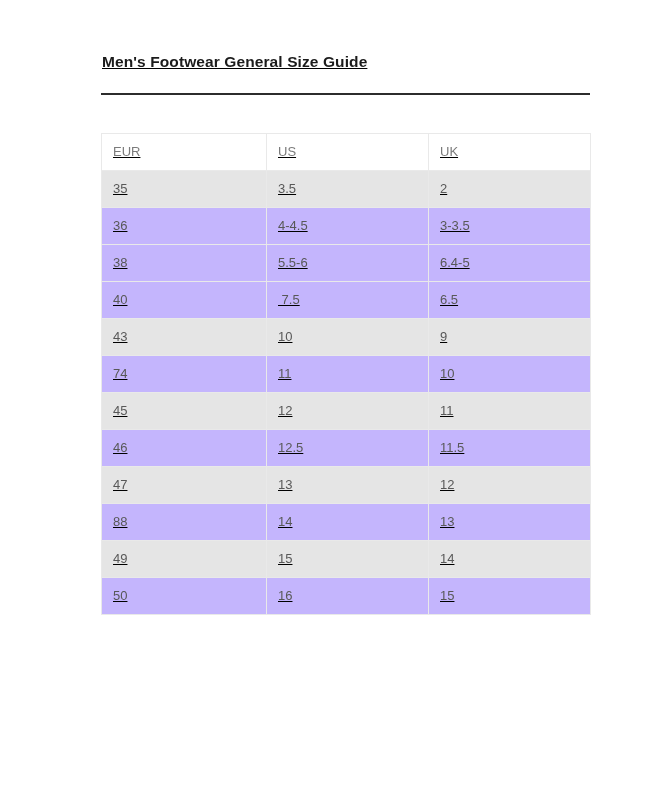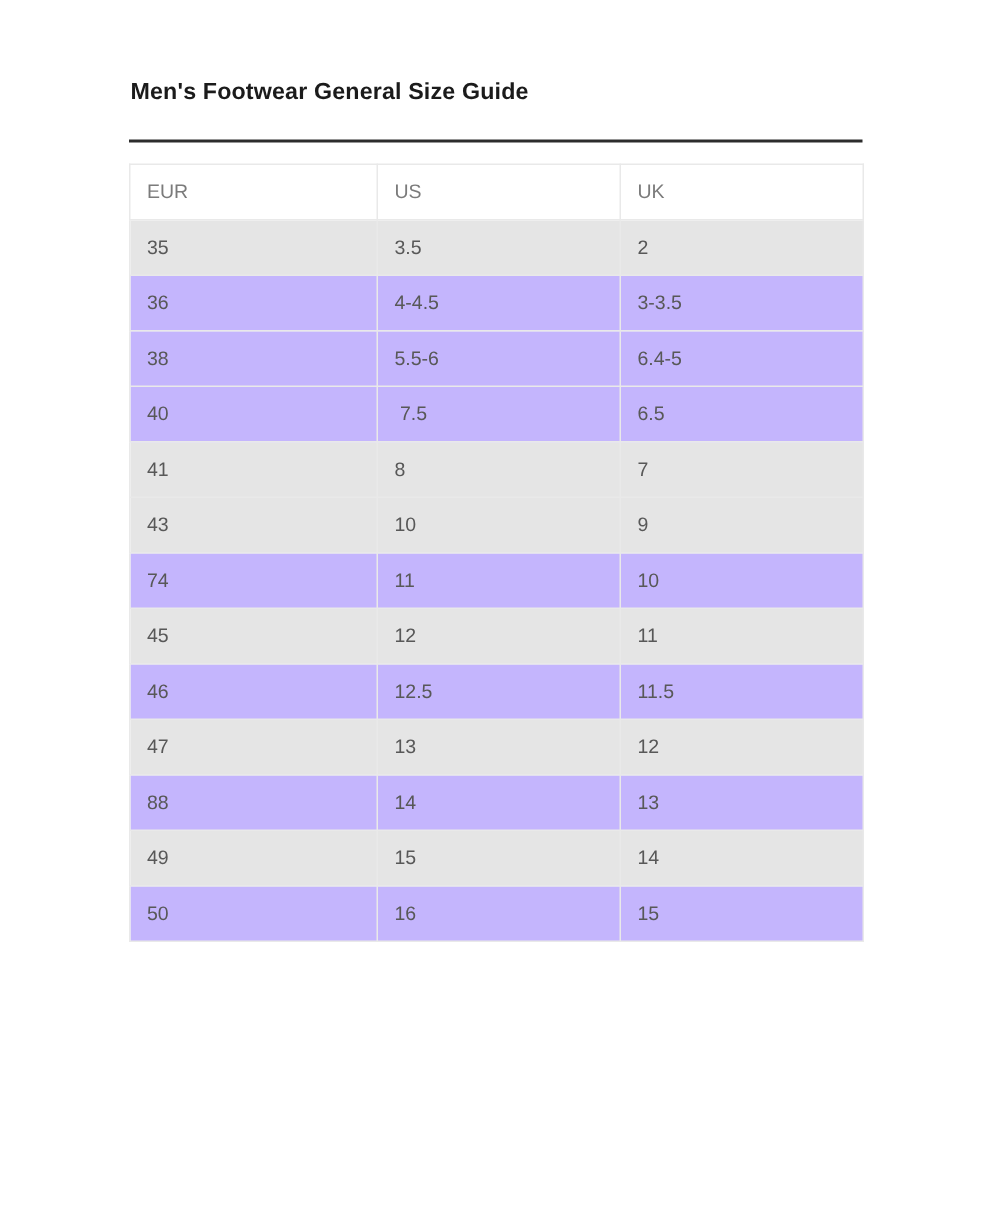--- a/index.html
+++ b/index.html
@@ -16,41 +16,42 @@
     overflow: hidden;
   }
   .page {
     position: relative;
     width: 664px;
     height: 805px;
     background: #ffffff;
   }
   .content {
     position: absolute;
-    left: 86px;
+    left: 101px;
     top: 52px;
     width: 489px;
+    text-decoration: underline;
   }
   .guide-title {
     font-size: 15.5px;
     font-weight: bold;
     color: #1b1b1b;
     letter-spacing: 0.1px;
     line-height: 1.3;
     margin: 0;
     padding: 0 0 0 1px;
   }
   .title-rule {
     margin-top: 21px;
     width: 489px;
     height: 0;
     border-top: 2px solid #2c2c2c;
   }
   .size-table {
-    margin-top: 14px;
+    margin-top: 38px;
     width: 489px;
     border-collapse: collapse;
     table-layout: fixed;
     background: #ffffff;
   }
   .size-table col.c-eur { width: 165px; }
   .size-table col.c-us  { width: 162px; }
   .size-table col.c-uk  { width: 162px; }
 
   .size-table th,
@@ -116,25 +117,20 @@
             <td>38</td>
             <td>5.5-6</td>
             <td>6.4-5</td>
           </tr>
           <tr class="plain">
             <td>40</td>
             <td> 7.5</td>
             <td>6.5</td>
           </tr>
           <tr class="shaded">
-            <td>41</td>
-            <td>8</td>
-            <td>7</td>
-          </tr>
-          <tr class="shaded">
             <td>43</td>
             <td>10</td>
             <td>9</td>
           </tr>
           <tr class="plain">
             <td>74</td>
             <td>11</td>
             <td>10</td>
           </tr>
           <tr class="shaded">

